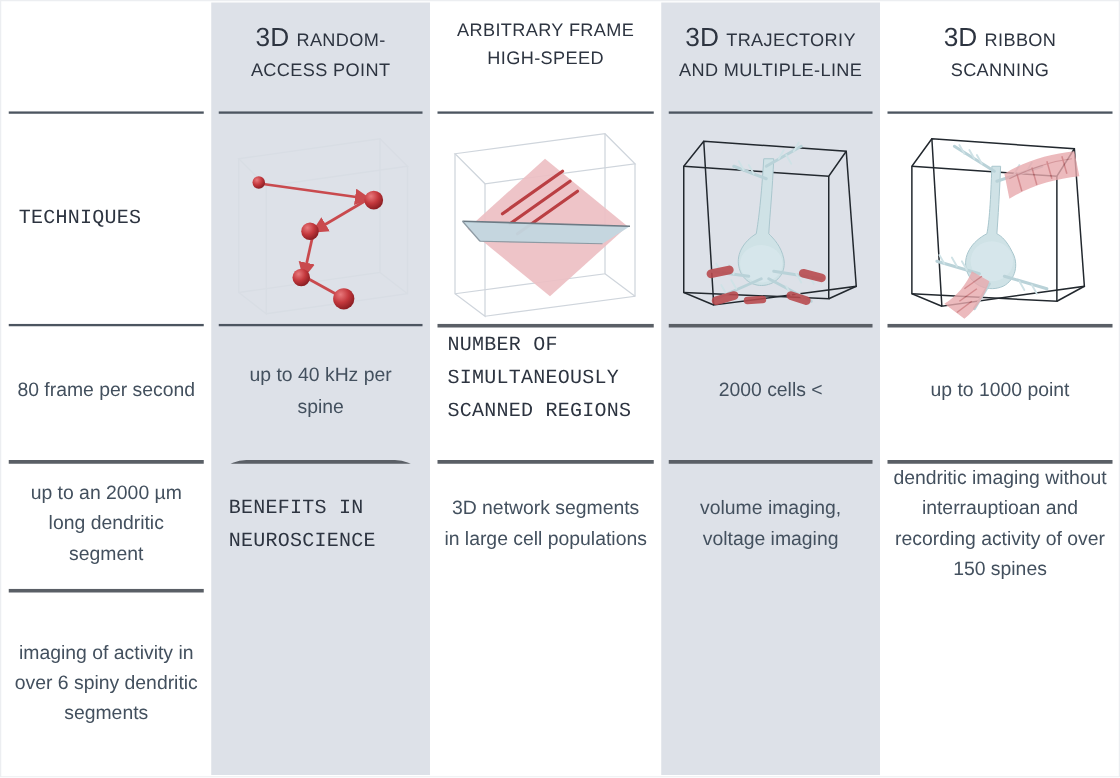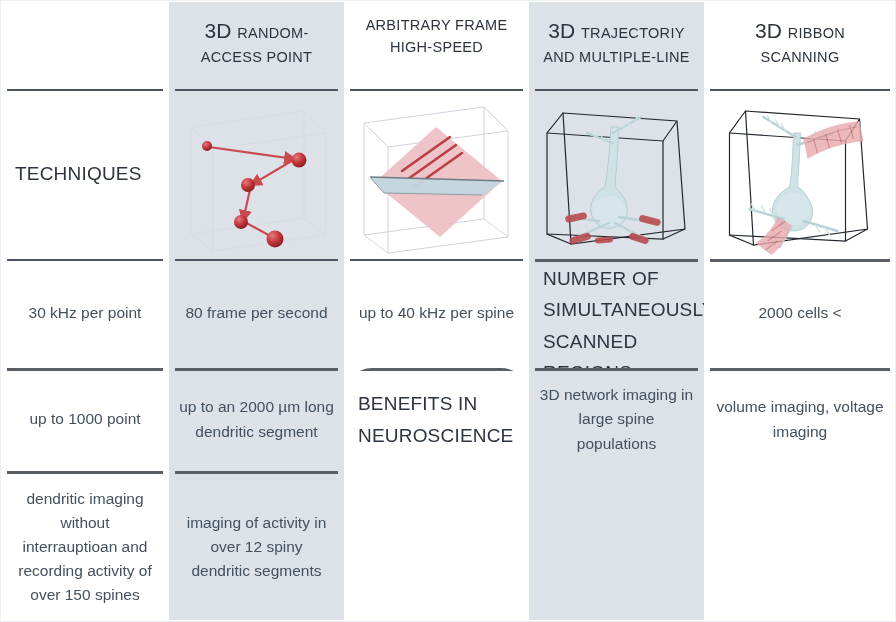--- a/index.html
+++ b/index.html
@@ -61,26 +61,27 @@
     letter-spacing:.3px;
     color:#2d3440;
   }
   .hcell .ht{font-size:14.5px;text-transform:uppercase;}
   .hcell .big{font-size:21px;letter-spacing:0;}
 
   
   .rowhead{
     justify-content:flex-start;
     text-align:left;
-    font-size:19px;
+    font-size:16px;
     letter-spacing:.2px;
     line-height:1.65;
     color:#2d3440;
     text-transform:uppercase;
     padding-left:14px;
+    font-family:Liberation Mono, monospace;
   }
   .rowhead.tech{align-items:center;}
   .rowhead.num{align-items:flex-start;}
   .rowhead.ben{align-items:center;border-radius:28px;}
 
   
   .val{
     font-size:15.5px;
     line-height:1.55;
     color:#43505e;
@@ -290,33 +291,32 @@
           <path d="M84 136 C80 148 74 158 64 166 L48 154 C58 148 66 138 70 128 Z" fill="#e8a9ad"></path>
           <g stroke="#c96e73" stroke-width="1.2" fill="none">
             <path d="M78 132 L64 142"></path>
               <path d="M74 142 L60 152"></path>
               <path d="M70 152 L58 161"></path>
           </g>
         </g>
       </svg>
     </div>
 
-    <div class="cell rowline val">30 kHz per point</div>
     <div class="cell rowline val">80 frame per second</div>
     <div class="cell rowline val">up to 40 kHz per spine</div>
 
     <div class="cell rowline thick rowhead num">
       <span>NUMBER OF SIMULTANEOUSLY SCANNED REGIONS</span>
     </div>
     <div class="cell rowline thick val">2000 cells &lt;</div>
     <div class="cell rowline thick val">up to 1000 point</div>
     <div class="cell rowline thick val">up to an 2000 µm long dendritic segment</div>
 
     <div class="cell rowline thick rowhead ben">
       <span>BENEFITS IN NEUROSCIENCE</span>
     </div>
-    <div class="cell rowline thick val">3D network imaging in large spine populations</div>
+    <div class="cell rowline thick val">3D network segments in large cell populations</div>
     <div class="cell rowline thick val">volume imaging, voltage imaging</div>
     <div class="cell rowline thick val">dendritic imaging without interrauptioan and recording activity of over 150 spines</div>
-    <div class="cell rowline thick val">imaging of activity in over 12 spiny dendritic segments</div>
+    <div class="cell rowline thick val">imaging of activity in over 6 spiny dendritic segments</div>
 
   </div>
 </div>
 
 </body></html>

